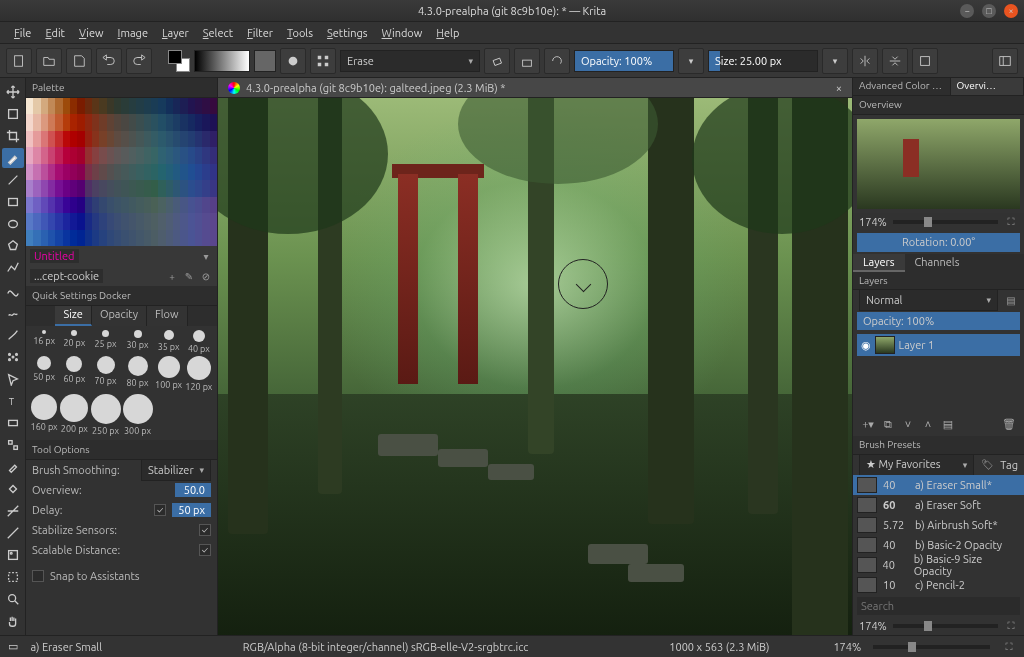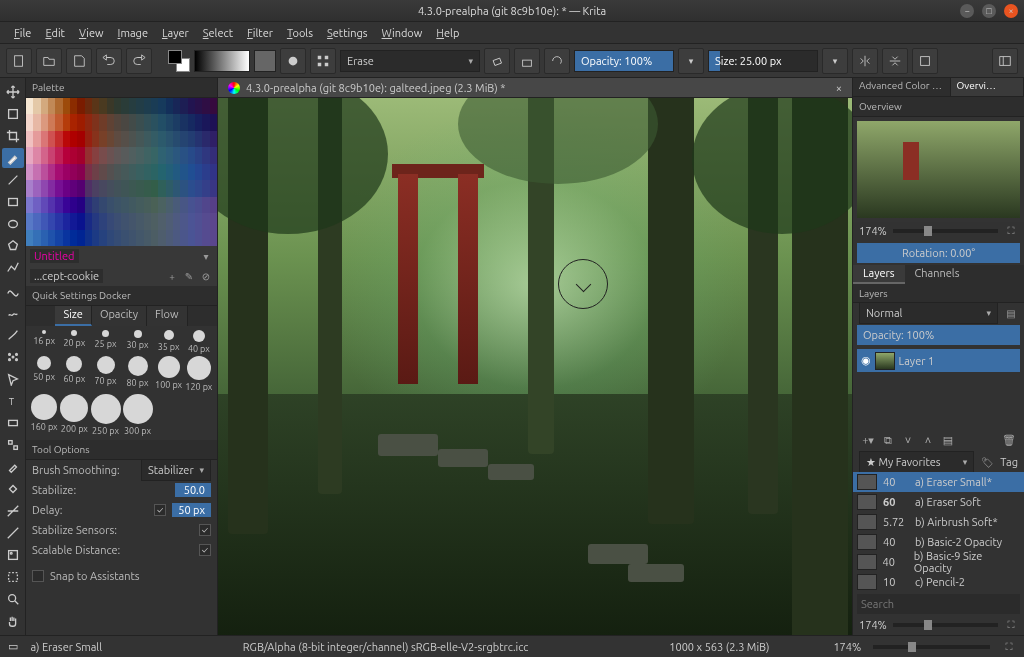--- a/index.html
+++ b/index.html
@@ -688,21 +688,21 @@
       </div>
 
     <div class="panel-hd">Tool Options</div>
     <div class="opt-row">
       <span class="lbl">Brush Smoothing:</span>
       <span class="combo chev" style="min-width:70px">
           <span>Stabilizer</span>
         </span>
     </div>
     <div class="opt-row">
-      <span class="lbl">Stabilize:</span>
+      <span class="lbl">Overview:</span>
       <span class="val-box">50.0</span>
     </div>
     <div class="opt-row">
       <span class="lbl">Delay:</span>
       <span class="cb checked"></span>
       <span class="val-box">50 px</span>
     </div>
     <div class="opt-row">
       <span class="lbl">Stabilize Sensors:</span>
       <span class="cb checked"></span>
@@ -795,20 +795,21 @@
     <div style="flex:0 0 54px"></div>
     <div class="layer-icons">
       <span class="li">+▾</span>
       <span class="li">⧉</span>
       <span class="li">˅</span>
       <span class="li">˄</span>
       <span class="li">▤</span>
       <span class="li" style="margin-left:auto">🗑</span>
     </div>
 
+    <div class="panel-hd">Brush Presets</div>
     <div class="opt-row">
       <span class="combo chev" style="flex:1;min-width:0">
           <span>★ My Favorites</span>
         </span>
       <span class="mini-ic">🏷</span>
       <span>Tag</span>
     </div>
     <div id="presets">
         <div class="preset-row active">
           <div class="pthumb"></div>

